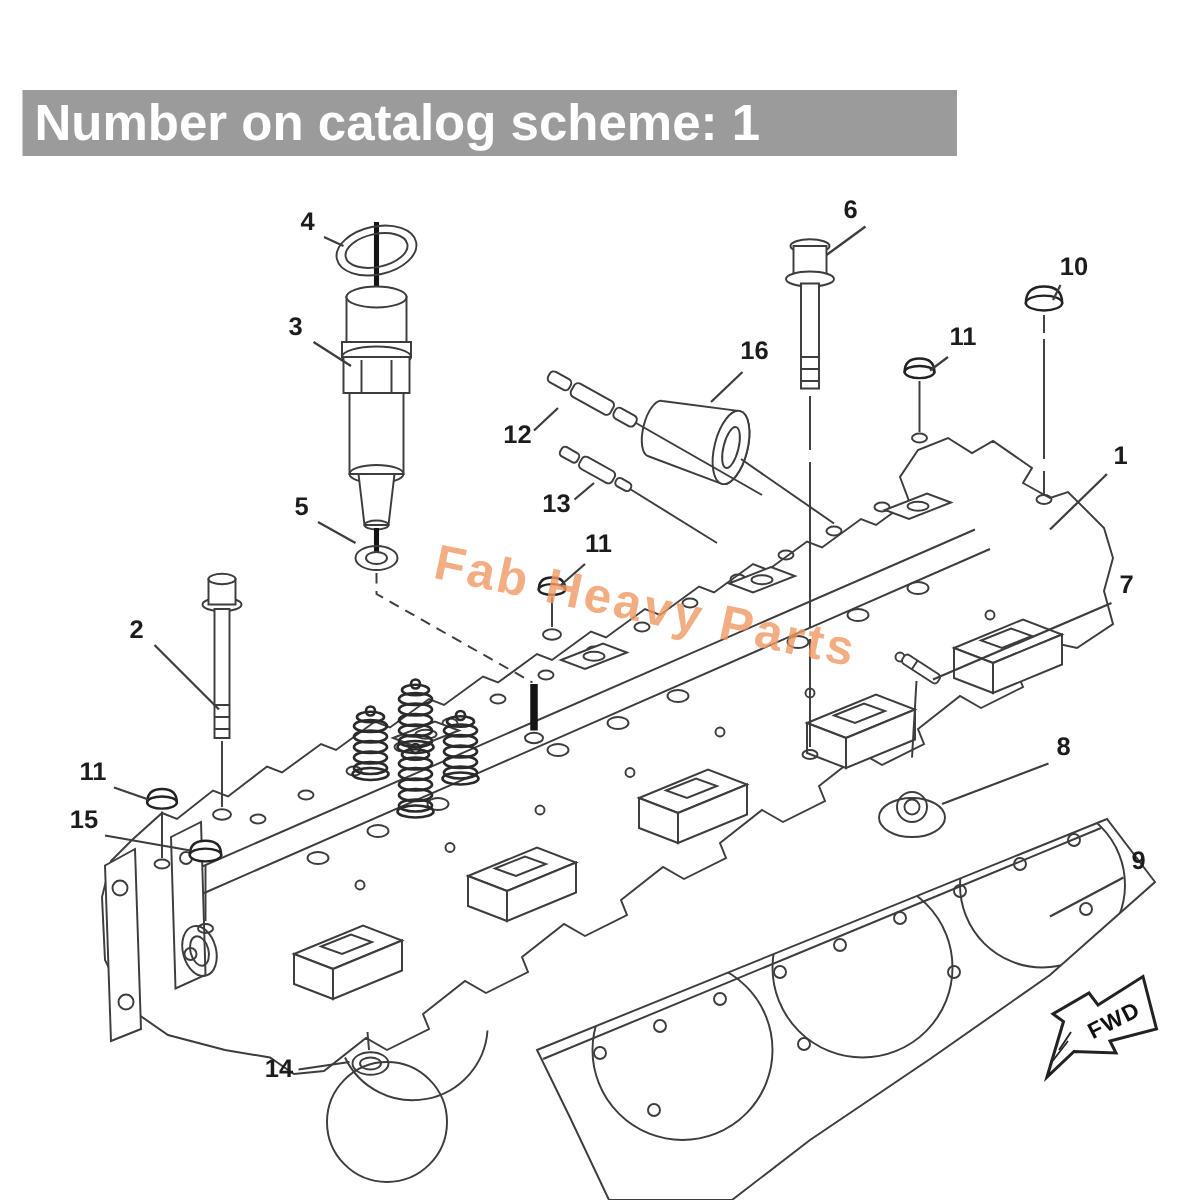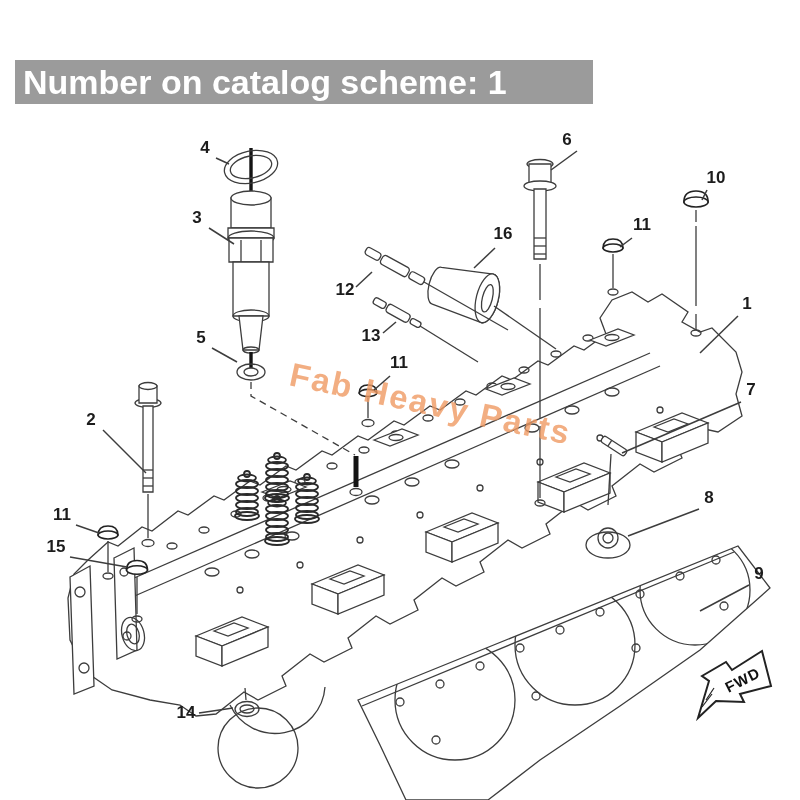--- a/index.html
+++ b/index.html
@@ -1,18 +1,18 @@
 <!DOCTYPE html>
 <html><head>
 <meta charset="utf-8">
 <style>
   html,body{margin:0;padding:0;background:#fff;}
   body{width:800px;height:800px;position:relative;font-family:"Liberation Sans",sans-serif;overflow:hidden;}
   .title-bar{
-    position:absolute;left:15px;top:60px;width:578px;height:44px;
+    position:absolute;left:15px;top:60px;width:623px;height:44px;
     background:#9b9b9b;color:#fff;font-weight:bold;font-size:34px;line-height:44px;
     padding-left:8px;box-sizing:border-box;white-space:nowrap;letter-spacing:0px;
   }
   svg{position:absolute;left:0;top:0;}
   svg *{vector-effect:non-scaling-stroke;}
   .ln{stroke:#3d3d3d;stroke-width:1.3;fill:none;}
   .lnf{stroke:#3d3d3d;stroke-width:1.3;fill:#fff;}
   .thick{stroke:#141414;stroke-width:3.4;fill:none;}
   .callout-text{font-weight:bold;font-size:17px;fill:#1c1c1c;}
 </style>

